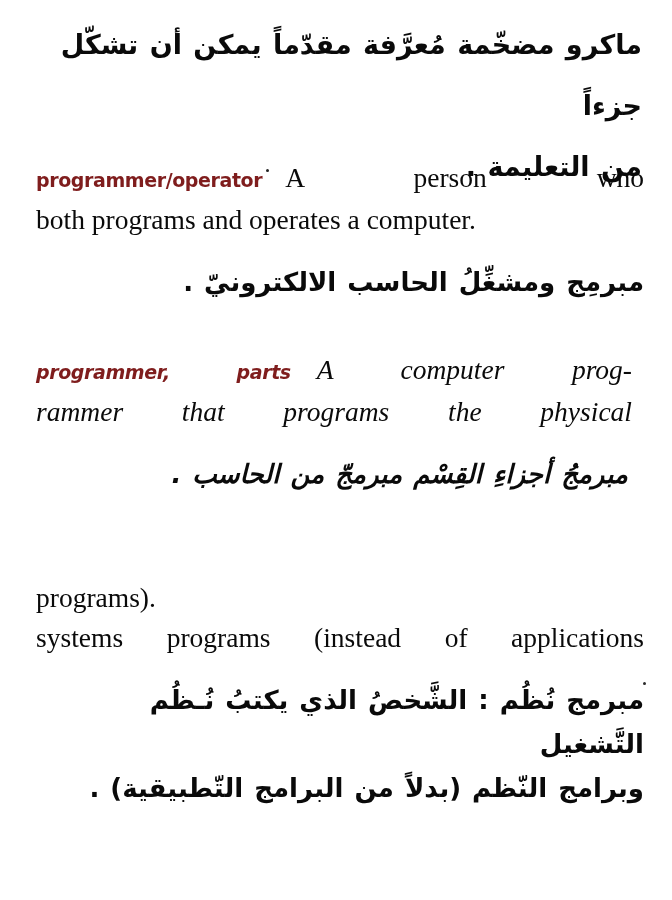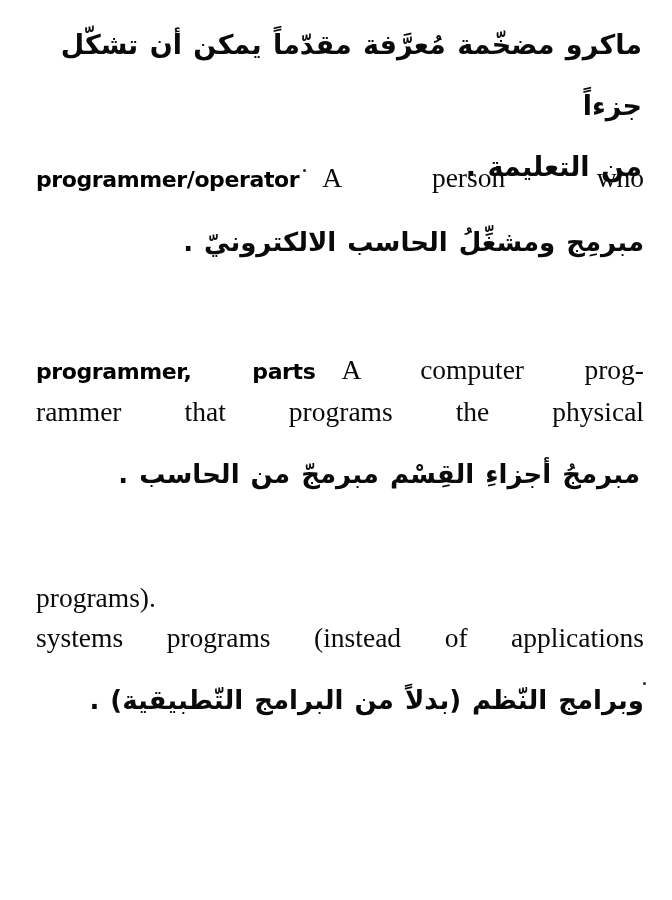--- a/index.html
+++ b/index.html
@@ -69,23 +69,23 @@
     text-align: justify;
     text-align-last: justify;
     white-space: nowrap;
   }
   .entry-body .eline.last {
     text-align-last: left;
   }
   .headword {
     font-family: "DejaVu Sans", "Liberation Sans", sans-serif;
     font-weight: 700;
-    font-size: 22px;
+    font-size: 19px;
     letter-spacing: -0.4px;
-    color: #000000;
+    color: #7f1d1d;
   }
   .hw-gap { display: inline-block; width: 16px; }
   .hw-gap-wide { display: inline-block; width: 26px; }
 
   .stray-dot {
     display: inline-block;
     width: 3px;
     height: 3px;
     background: #222;
     border-radius: 50%;
@@ -97,38 +97,39 @@
     right: 26px;
     width: 3px;
     height: 3px;
     background: #2a2a2a;
     border-radius: 50%;
   }
 
   
   #block-continuation { position: absolute; left: 34px; right: 30px; top: 14px; }
   #entry-1 { position: absolute; left: 36px; right: 28px; top: 158px; }
-  #entry-2 { position: absolute; left: 36px; right: 28px; top: 350px; }
+  #entry-2 { position: absolute; left: 36px; right: 40px; top: 350px; font-style: italic; }
   #entry-3 { position: absolute; left: 36px; right: 28px; top: 578px; }
 
   .ar-gloss.center-ish { padding-right: 4px; }
 </style>
 </head>
 <body>
 
 <div class="page">
 
   <div id="block-continuation" class="ar ar-continuation">
     <span class="ln ln-1">ماكرو مضخّمة مُعرَّفة مقدّماً يمكن أن تشكّل جزءاً</span>
     <span class="ln ln-2">من التعليمة .</span>
   </div>
 
   <div id="entry-1" class="entry">
     <div class="entry-body">
       <span class="eline"><span class="headword">programmer/operator</span><span class="stray-dot"></span><span class="hw-gap"></span><span>A person who</span></span>
+      <span class="eline last"><span>both programs and operates a computer.</span></span>
     </div>
     <div class="ar ar-gloss">
       <span class="ln">مبرمِج ومشغِّلُ الحاسب الالكترونيّ .</span>
     </div>
   </div>
 
   <div id="entry-2" class="entry">
     <div class="entry-body">
       <span class="eline"><span class="headword">programmer, parts</span><span class="hw-gap-wide"></span><span>A computer prog-</span></span>
       <span class="eline"><span>rammer that programs the physical</span></span>
@@ -137,19 +138,20 @@
       <span class="ln">مبرمجُ أجزاءِ القِسْم مبرمجّ من الحاسب .</span>
     </div>
   </div>
 
   <div id="entry-3" class="entry">
     <div class="entry-body">
       <span class="eline last"><span>programs).</span></span>
       <span class="eline"><span>systems programs (instead of applications</span></span>
     </div>
     <div class="ar ar-gloss">
+      <span class="ln">مبرمج نُظُم : الشَّخصُ الذي يكتبُ نُـظُم التَّشغيل</span>
       <span class="ln">وبرامج النّظم (بدلاً من البرامج التّطبيقية) .</span>
     </div>
   </div>
 
   <span class="stray-dot-right" style="top:682px;"></span>
 
 </div>
 
 </body></html>

